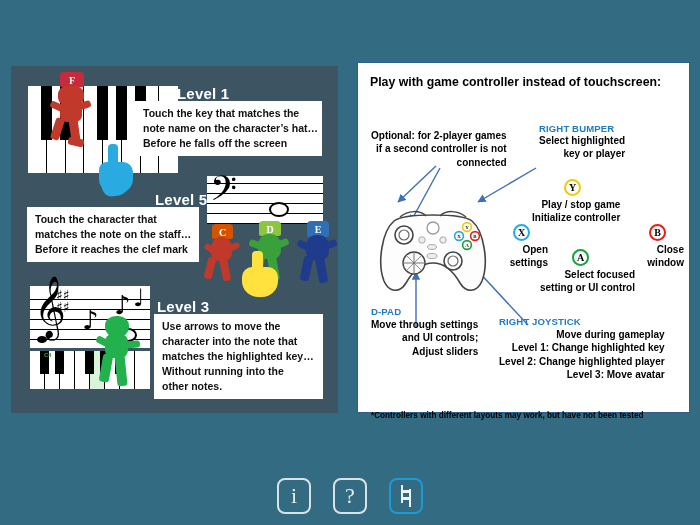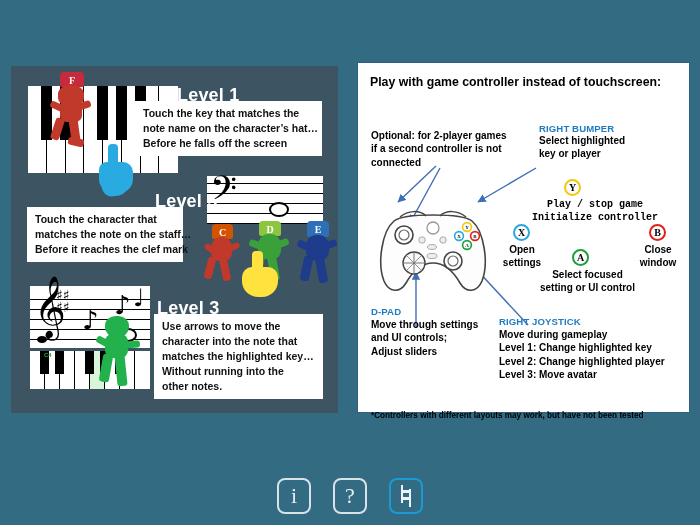--- a/index.html
+++ b/index.html
@@ -11,21 +11,21 @@
     position:relative;
   }
   .stage{position:absolute;left:0;top:0;width:700px;height:525px;}
 
   
   .left-panel{
     position:absolute;left:11px;top:66px;width:327px;height:347px;
     background:#3d5462;
   }
   .lvl-title{
-    position:absolute;color:#ffffff;font-weight:bold;font-size:18px;
+    position:absolute;color:#ffffff;font-weight:bold;font-size:15px;
     letter-spacing:.2px;
   }
   .callout{
     position:absolute;background:#ffffff;color:#111;
     font-weight:bold;font-size:10.5px;line-height:1.42;
     padding:5px 7px 5px 8px;box-sizing:border-box;
   }
   .callout div{white-space:nowrap;}
 
   
@@ -71,21 +71,21 @@
     position:absolute;left:12px;top:12px;font-weight:bold;font-size:12.3px;color:#000;
     white-space:nowrap;
   }
   .rp-head{
     position:absolute;font-weight:bold;font-size:9.6px;color:#1f7cc2;white-space:nowrap;
     letter-spacing:.1px;
   }
   .rp-txt{
     position:absolute;font-weight:bold;font-size:10px;color:#000;line-height:1.33;
   }
-  .rp-txt div{white-space:nowrap;}
+  .rp-txt div{white-space:nowrap;text-align:right;}
   .rp-note{
     position:absolute;font-weight:bold;font-size:8.2px;color:#000;white-space:nowrap;
   }
   .btn-circle{
     position:absolute;width:17px;height:17px;border-radius:50%;
     border:2px solid #000;background:#fff;box-sizing:border-box;
     font-weight:bold;font-size:10px;color:#000;
     display:flex;align-items:center;justify-content:center;
     font-family:"Liberation Serif",serif;
   }
@@ -160,21 +160,21 @@
       <div class="staff-line" style="top:7px;"></div>
       <div class="staff-line" style="top:17px;"></div>
       <div class="staff-line" style="top:27px;"></div>
       <div class="staff-line" style="top:37px;"></div>
       <div class="staff-line" style="top:47px;"></div>
       <div class="clefglyph" style="left:3px;top:-4px;font-size:42px;">𝄢</div>
       <div class="notehead open" style="left:62px;top:26px;width:16px;height:11px;"></div>
     </div>
 
     <div class="lvl-title" style="left:144px;top:125px;">Level 5</div>
-    <div class="callout" style="left:16px;top:141px;width:156px;">
+    <div class="callout" style="left:16px;top:141px;width:172px;">
       <div>Touch the character that</div>
       <div>matches the note on the staff…</div>
       <div>Before it reaches the clef mark</div>
     </div>
 
     <div class="fig" style="left:194px;top:158px;width:40px;height:60px;">
       <div class="hat" style="left:7px;top:0;width:21px;height:15px;background:#d35400;">
         <span style="font-size:10px;">C</span>
       </div>
       <div class="body" style="left:6px;top:13px;width:21px;height:24px;background:#c0392b;"></div>
@@ -324,21 +324,21 @@
         <circle cx="101" cy="31" r="4.4" fill="#fff" stroke="#e32119" stroke-width="1.6"></circle>
         <text x="101" y="33" fill="#111">B</text>
         <circle cx="93" cy="40" r="4.4" fill="#fff" stroke="#1aa03c" stroke-width="1.6"></circle>
         <text x="93" y="42" fill="#111">A</text>
       </g>
     </svg>
 
     <div class="btn-circle" style="left:206px;top:116px;border-color:#f2c80f;">
       <span>Y</span>
     </div>
-    <div class="rp-txt" style="left:174px;top:135px;text-align:center;font-family:Liberation Mono, monospace;">
+    <div class="rp-txt" style="left:174px;top:135px;text-align:center;">
       <div>Play / stop game</div>
       <div>Initialize controller</div>
     </div>
 
     <div class="btn-circle" style="left:155px;top:161px;border-color:#29a8e0;">
       <span>X</span>
     </div>
     <div class="rp-txt" style="left:138px;top:180px;text-align:center;width:52px;">
       <div>Open</div>
       <div>settings</div>

